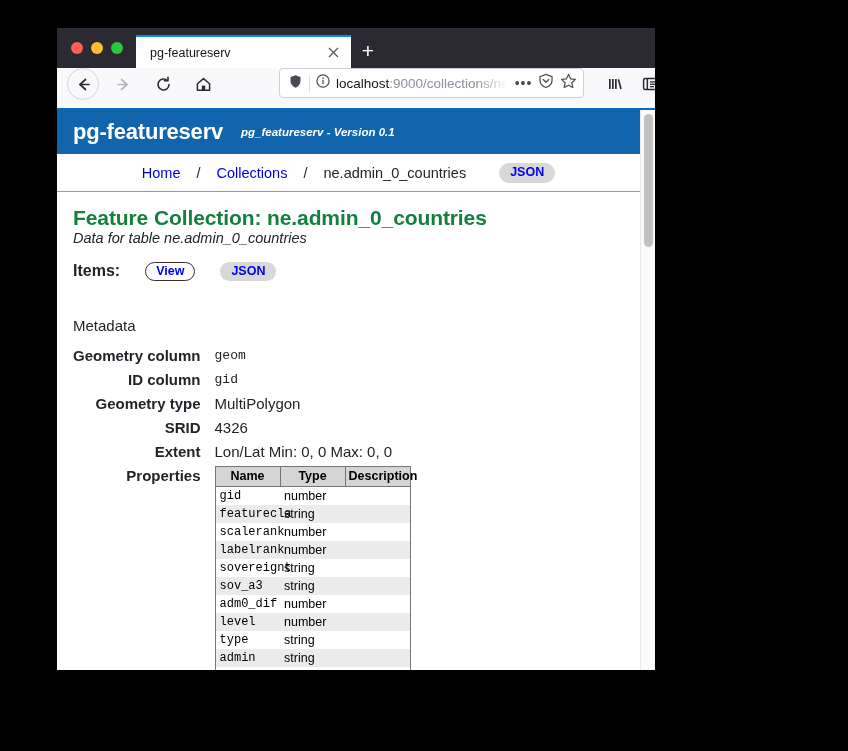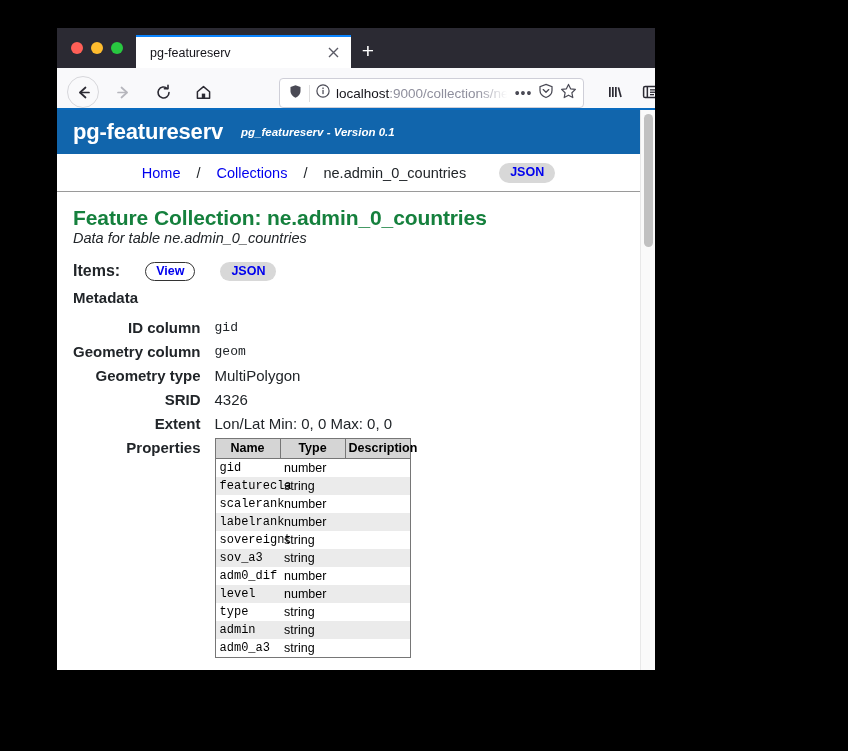--- a/index.html
+++ b/index.html
@@ -74,21 +74,21 @@
     font-weight: 300;
     line-height: 1;
     padding-bottom: 3px;
   }
 
   
   .navbar {
     height: 42px;
     background: #f9f9fb;
     display: flex;
-    align-items: flex-end;
+    align-items: flex-start;
     padding: 0 10px;
     gap: 8px;
     flex: 0 0 auto;
     border-bottom: 2px solid #0a6bbe;
   }
   .navbtn {
     width: 32px; height: 32px;
     display: flex; align-items: center; justify-content: center;
     border-radius: 50%;
     flex: 0 0 auto;
@@ -221,23 +221,23 @@
     gap: 25px;
     margin-top: 16px;
   }
   .items-label {
     font-size: 16px;
     font-weight: bold;
     color: #212529;
   }
   .meta-heading {
     font-size: 15px;
-    font-weight: bold;
+    font-weight: normal;
     color: #212529;
-    margin-top: 8px;
+    margin-top: 36px;
   }
 
   .meta-table {
     margin-top: 10px;
     border-collapse: collapse;
   }
   .meta-table td { vertical-align: top; padding: 0; }
   .meta-label {
     text-align: right;
     font-size: 15px;
@@ -454,26 +454,26 @@
           <span class="items-label">Items:</span>
           <span class="pill outline">View</span>
           <span class="pill gray">JSON</span>
         </div>
 
         <div class="meta-heading">Metadata</div>
 
         <table class="meta-table">
           <tbody>
             <tr>
+              <td class="meta-label">Geometry column</td>
+              <td class="meta-value mono">geom</td>
+            </tr>
+            <tr>
               <td class="meta-label">ID column</td>
               <td class="meta-value mono">gid</td>
-            </tr>
-            <tr>
-              <td class="meta-label">Geometry column</td>
-              <td class="meta-value mono">geom</td>
             </tr>
             <tr>
               <td class="meta-label">Geometry type</td>
               <td class="meta-value">MultiPolygon</td>
             </tr>
             <tr>
               <td class="meta-label">SRID</td>
               <td class="meta-value">4326</td>
             </tr>
             <tr>

